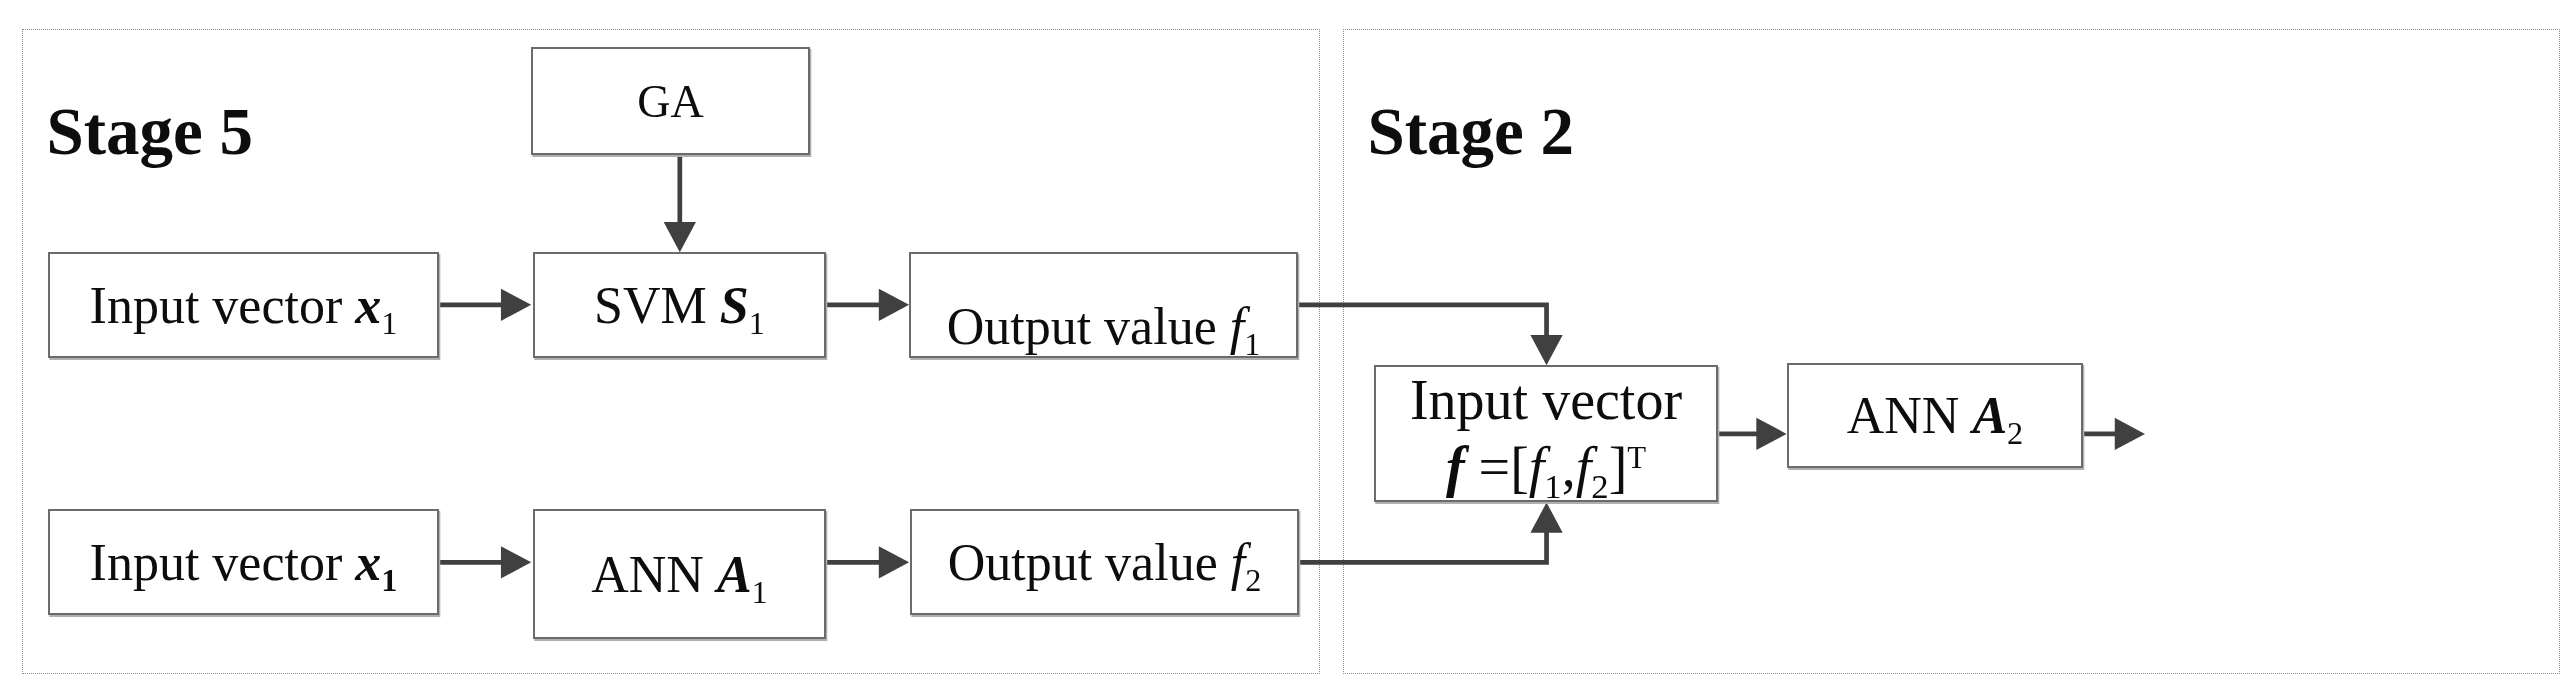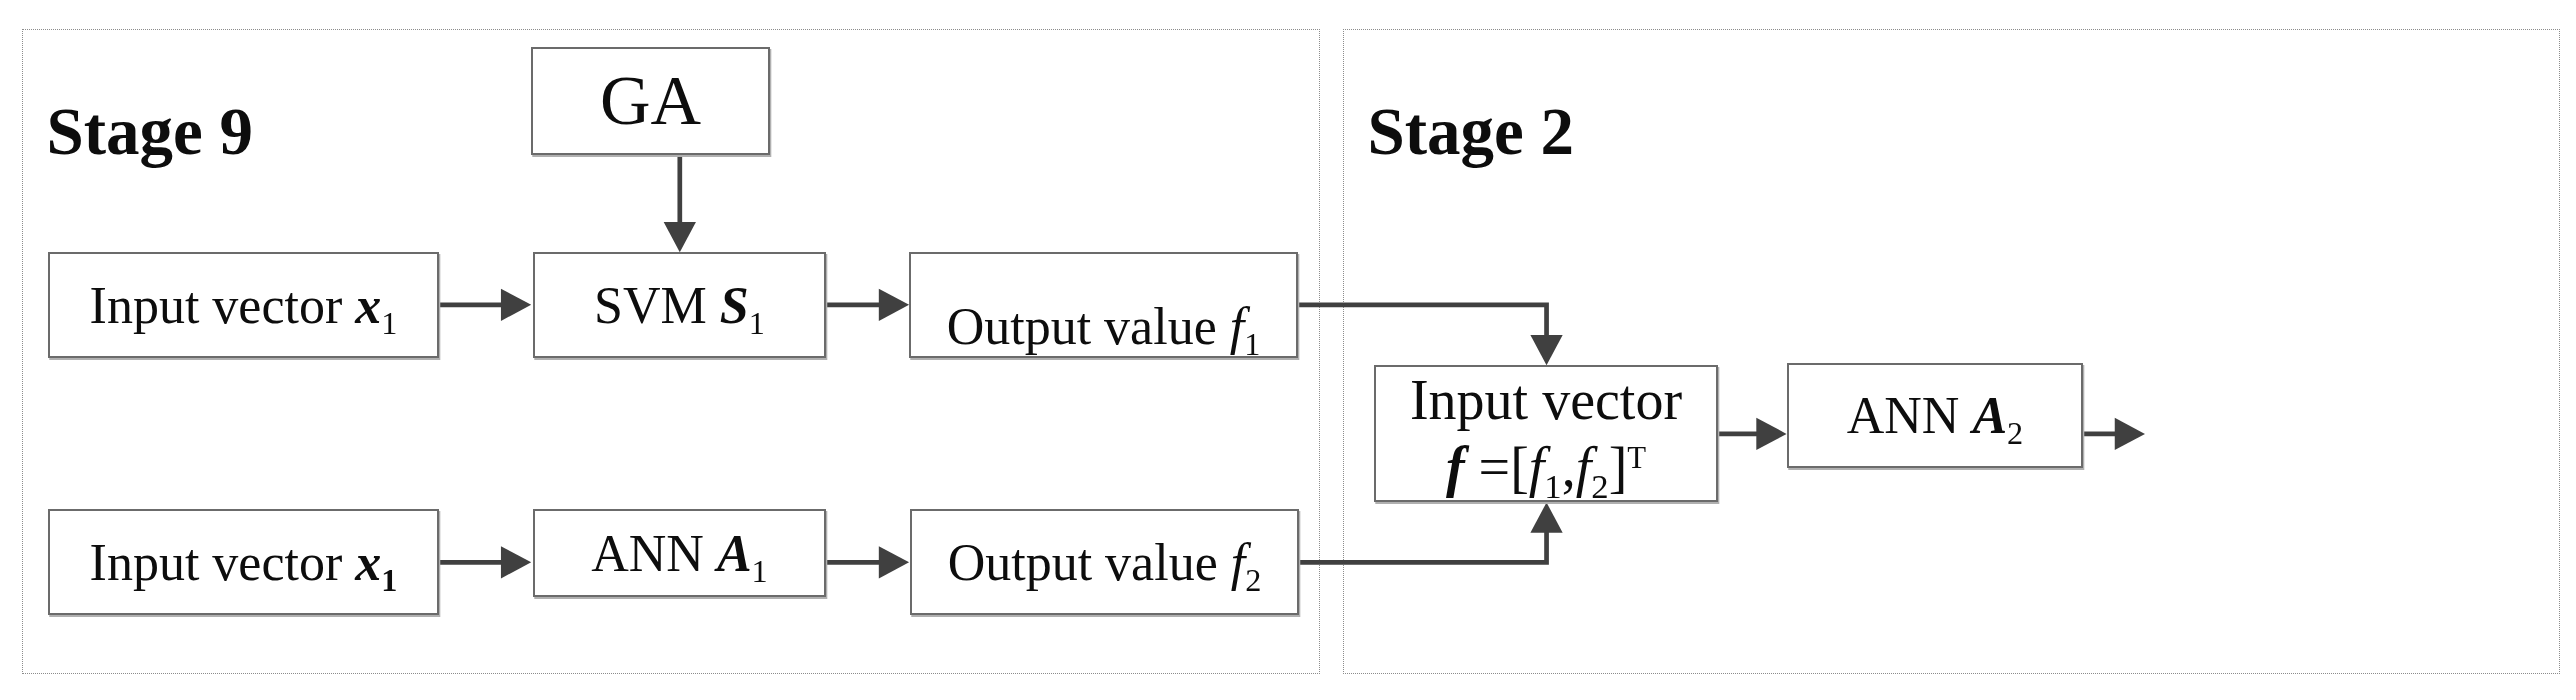--- a/index.html
+++ b/index.html
@@ -25,26 +25,26 @@
     position:absolute;left:23.5px;top:9.4px;font-size:67px;line-height:1.1;
     color:var(--text);white-space:nowrap;
   }
   .node{
     position:absolute;background:#ffffff;border:2.7px solid var(--box-border);
     box-sizing:border-box;display:flex;align-items:center;justify-content:center;
     font-size:52px;white-space:nowrap;box-shadow:1.3px 2px 0 #b0b0b0;
   }
   .node .lbl{display:inline-block;}
   
-  .ga  {left:531px; top:47px;  width:239px;height:108px;font-size:70px;text-align:right;}
+  .ga  {left:531px; top:47px;  width:279px;height:108px;font-size:46px;text-align:right;}
   .in1 {left:48px;  top:252px; width:391px;height:106px;}
   .svm {left:533px; top:252px; width:293px;height:106px;}
   .out1{left:909px;top:252px; width:389px;height:106px;align-items:flex-end;}
   .in2 {left:48px;  top:509px; width:391px;height:106px;}
-  .ann1{left:533px; top:509px; width:293px;height:88px;}
+  .ann1{left:533px; top:509px; width:293px;height:130px;}
   .out2{left:910px;top:509px; width:389px;height:106px;}
   
   .fvec{left:1374px;top:365px; width:344px;height:137px;font-size:56px;
         flex-direction:column;line-height:1.18;}
   .ann2{left:1787px;top:363px; width:296px;height:105px;}
   .out3{left:2145px;top:381px; width:391px;height:105px;}
   .fvec .row2line{display:block;text-align:center;}
   
   .bi{font-style:italic;font-weight:bold;}
   .it{font-style:italic;font-weight:normal;}
@@ -61,21 +61,21 @@
   .connectors{position:absolute;left:0;top:0;width:2576px;height:701px;pointer-events:none;}
   .shaft{stroke:var(--connector);stroke-width:7;fill:none;}
   .head{fill:var(--connector);stroke:none;}
 </style>
 </head>
 <body>
 
 <div class="canvas">
 
   <section class="stage stage1">
-    <h2 class="stage-title">Stage 9</h2>
+    <h2 class="stage-title">Stage 5</h2>
   </section>
   <section class="stage stage2">
     <h2 class="stage-title">Stage 2</h2>
   </section>
 
   <svg class="connectors" viewBox="0 0 3831 1042">
     <g>
       <path class="shaft" d="M1011,230 V332"></path>
       <polygon class="head" points="1011,375 987,330 1035,330"></polygon>
     </g>

